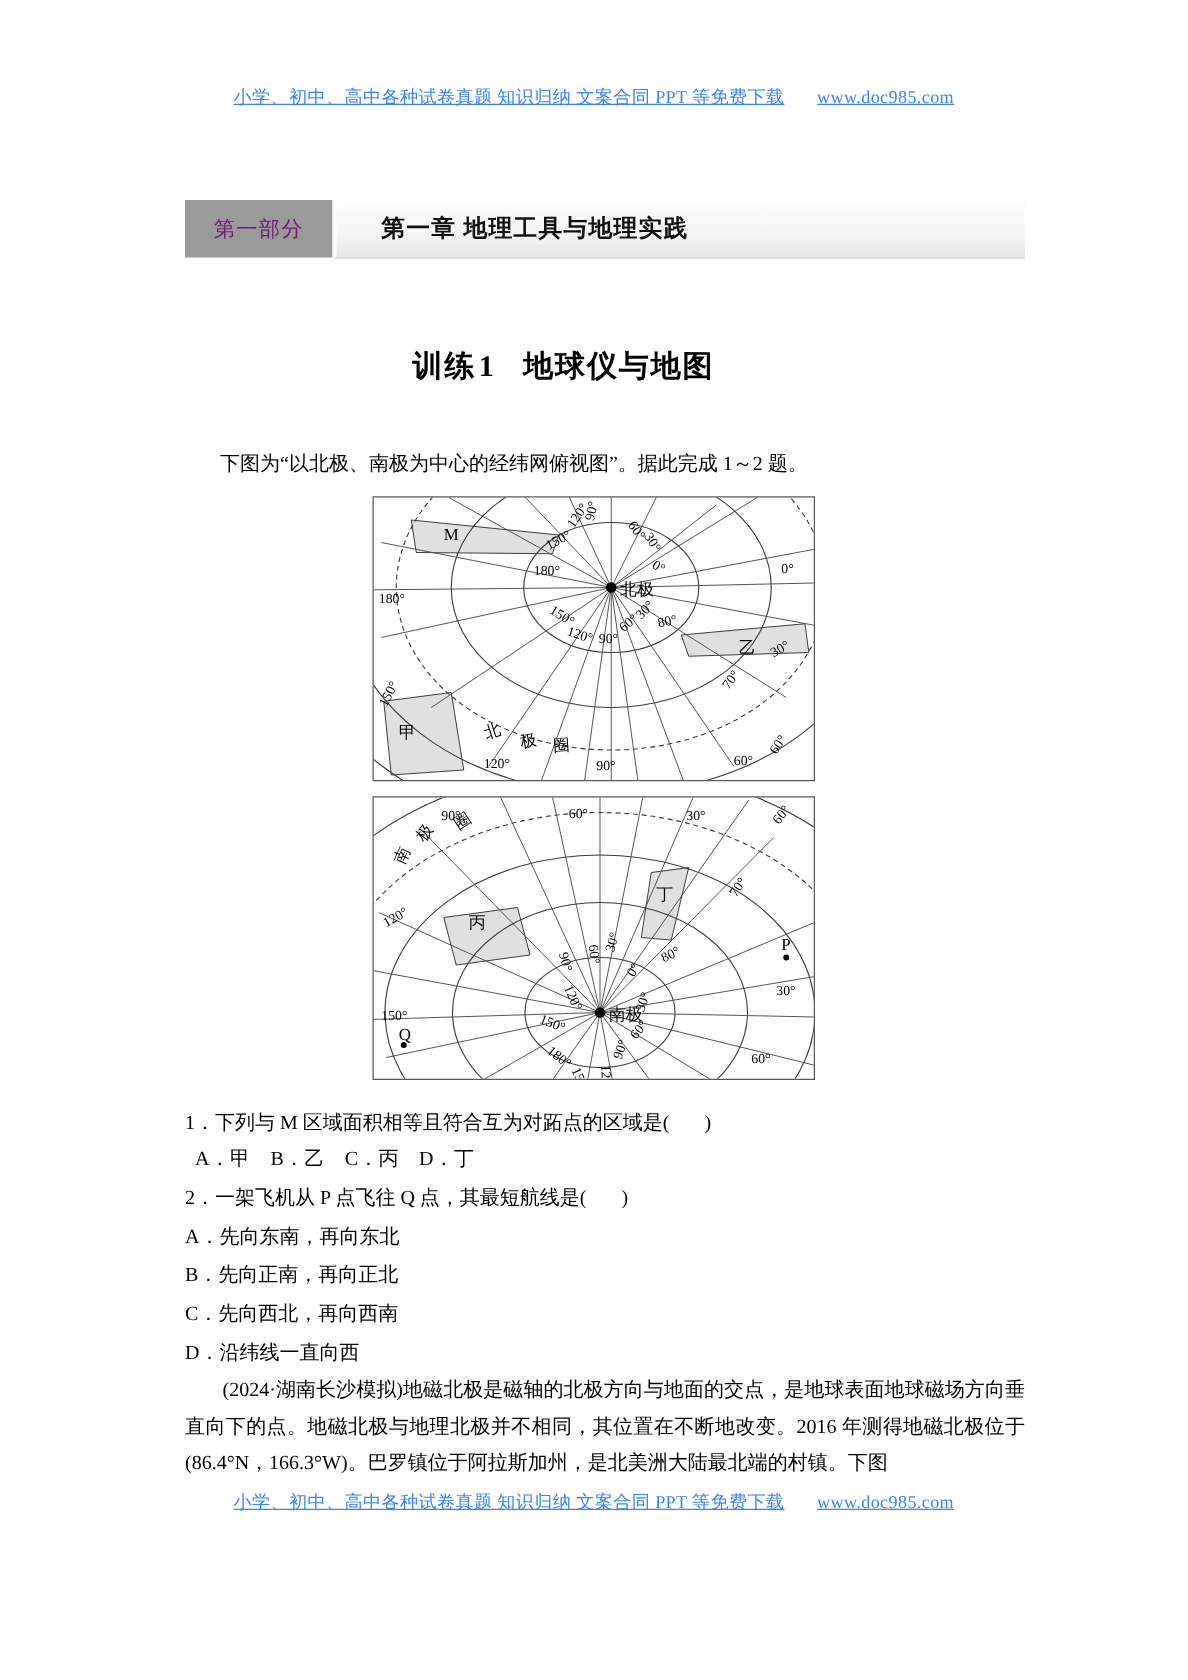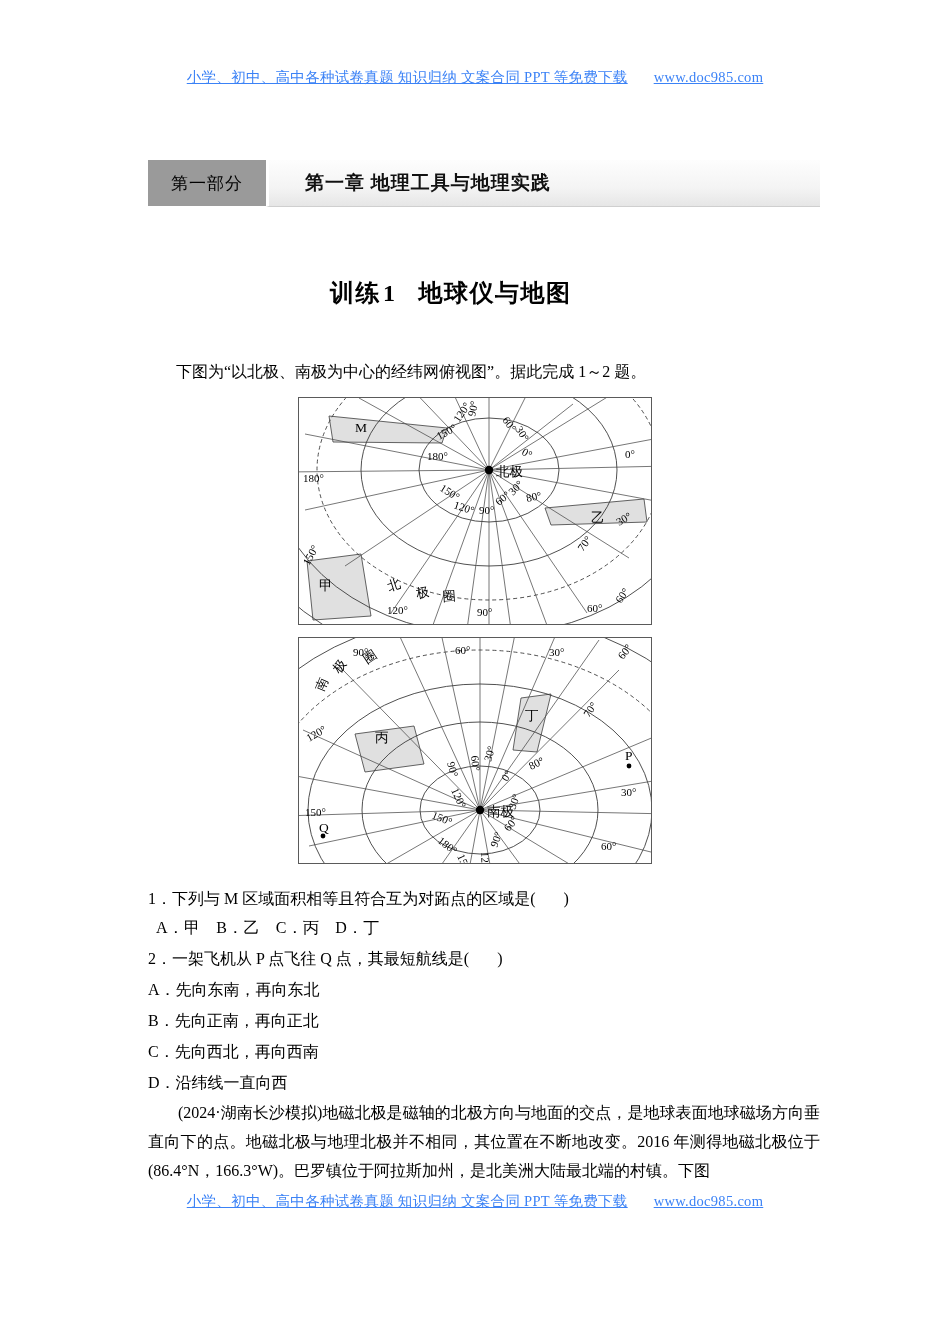--- a/index.html
+++ b/index.html
@@ -15,21 +15,21 @@
     position:absolute;left:0;width:950px;text-align:center;
     font-size:14.5px;color:#3b82f6;letter-spacing:.3px;text-decoration:underline;
   }
   .runhead{top:68px;}
   .runfoot{top:1192px;}
   .runhead .url,.runfoot .url{margin-left:26px;font-family:"Liberation Serif",serif;}
 
   
   .banner{position:absolute;left:148px;top:160px;width:672px;height:46px;display:flex;}
   .banner-tag{
-    width:118px;height:46px;background:#9a9a9a;color:#000000;
+    width:118px;height:46px;background:#9a9a9a;color:#701a75;
     display:flex;align-items:center;justify-content:center;
     font-size:17px;font-family:"Liberation Serif",serif;letter-spacing:1px;
   }
   .banner-body{
     flex:1;height:46px;background:linear-gradient(to bottom,#fdfdfd 0%,#f4f4f4 60%,#e6e6e6 100%);
     border-left:3px solid #ffffff;border-bottom:1px solid #cfcfcf;
     display:flex;align-items:center;
   }
   .banner-title{
     margin-left:36px;font-size:19px;font-weight:bold;letter-spacing:1px;color:#111;

